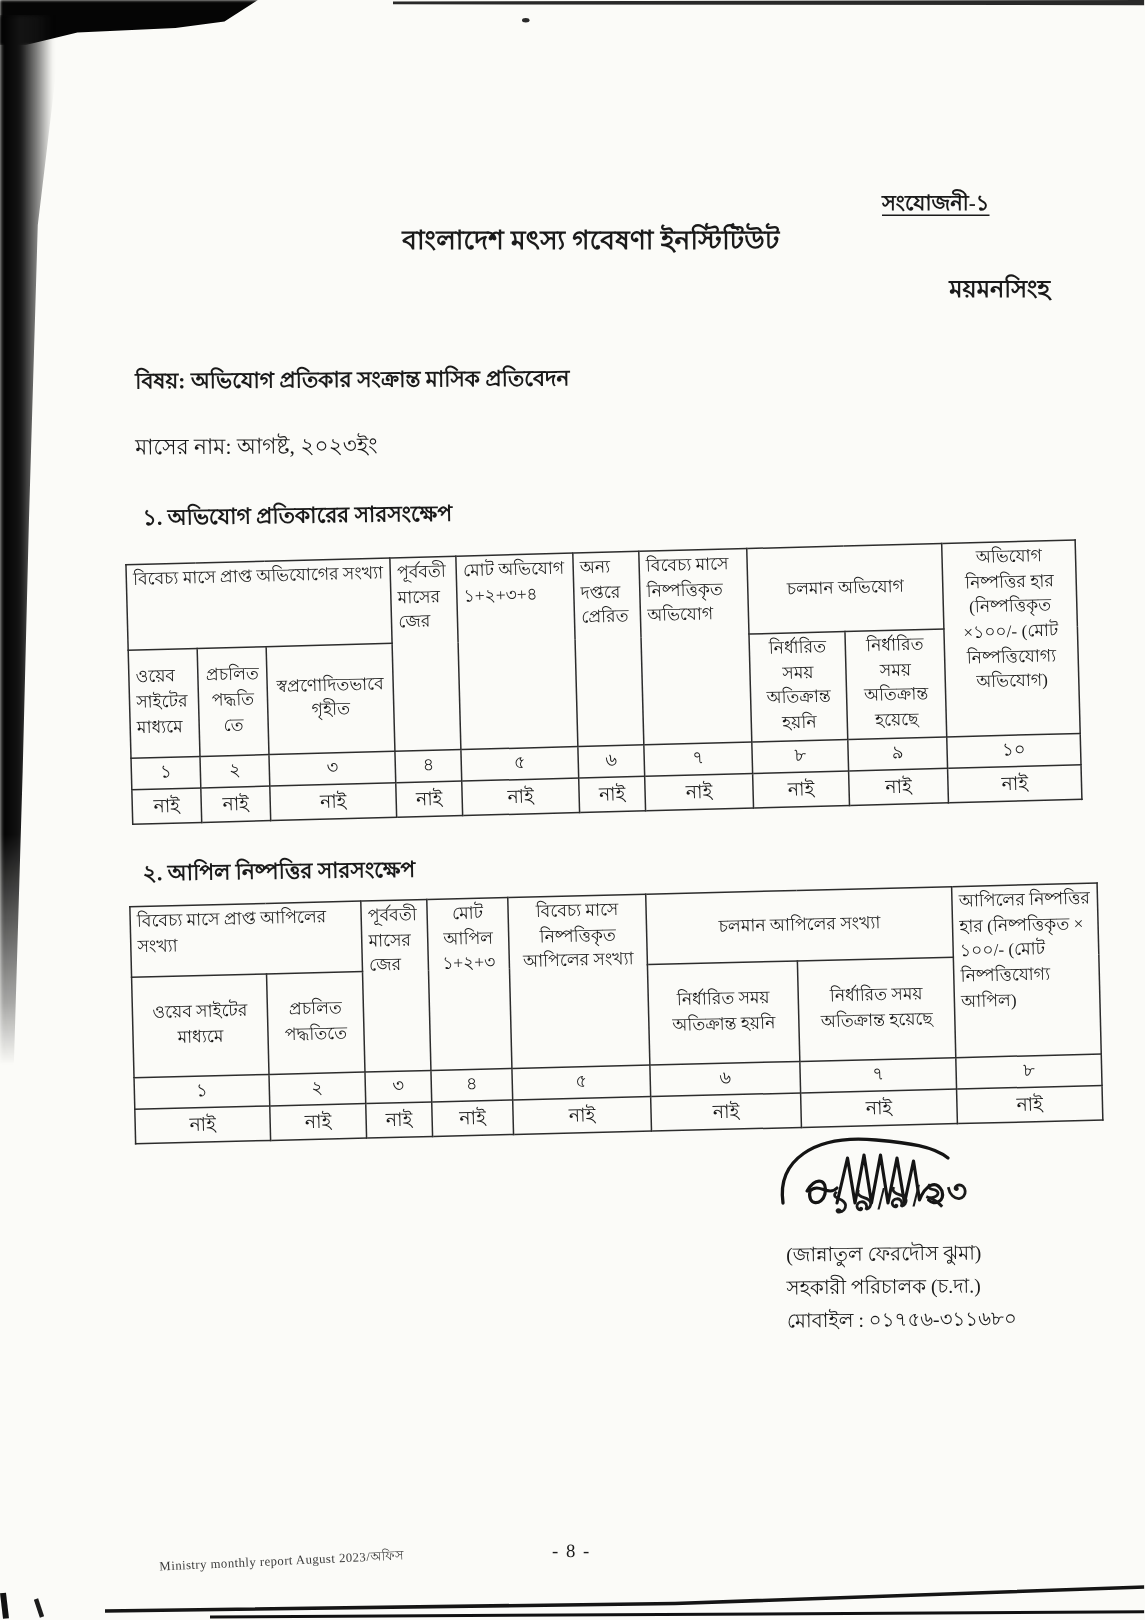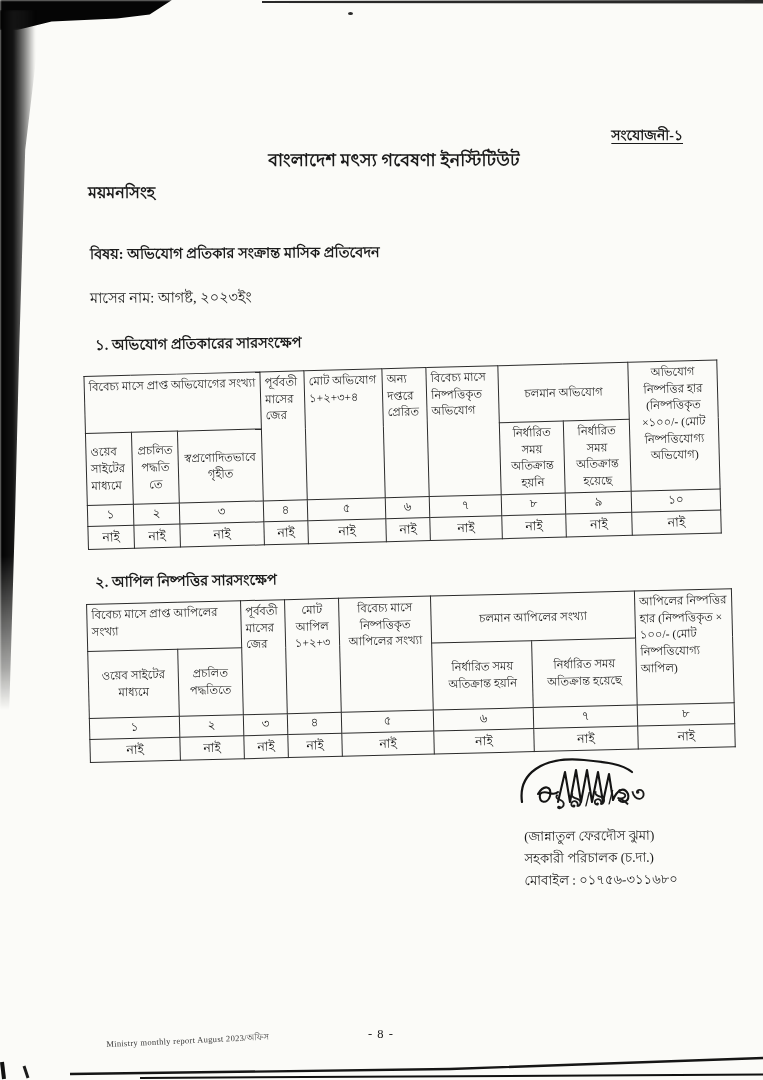--- a/index.html
+++ b/index.html
@@ -25,24 +25,24 @@
     filter:blur(1.3px);
   }
   .line-top{
     left:262px;top:0;width:501px;height:4px;background:#0b0b0b;opacity:.88;
     clip-path:polygon(0 25%,100% 0,100% 88%,0 72%);
   }
   .dot-top{left:348px;top:12px;width:5px;height:3px;background:#2a2a2a;border-radius:50%;}
   .svg-bottom{left:0;top:1048px;width:763px;height:32px;}
 
   
-  .annex{left:588px;top:124px;width:95px;text-align:right;font-size:14px;font-weight:bold;
+  .annex{left:588px;top:124px;width:95px;text-align:left;font-size:14px;font-weight:bold;
          text-decoration:underline;text-underline-offset:3px;}
   .org-name{left:88px;top:147px;width:612px;text-align:center;font-size:17.5px;font-weight:bold;letter-spacing:.2px;}
-  .org-loc{left:88px;top:180px;width:612px;text-align:left;font-size:16px;font-weight:bold;}
+  .org-loc{left:88px;top:180px;width:612px;text-align:right;font-size:16px;font-weight:bold;}
   .subject{left:90px;top:243px;font-size:14.5px;font-weight:600;transform:rotate(-.4deg);transform-origin:0 0;}
   .month{left:90px;top:287px;font-size:14.5px;transform:rotate(-.4deg);transform-origin:0 0;}
 
   
   .sec-h{font-size:14.5px;font-weight:600;transform:rotate(-.8deg);transform-origin:0 0;}
   .sec1{left:95px;top:334px;}
   .sec2{left:95px;top:571px;}
 
   
   .twrap1{left:88px;top:376px;width:633px;transform:rotate(-1.5deg);transform-origin:0 100%;}

